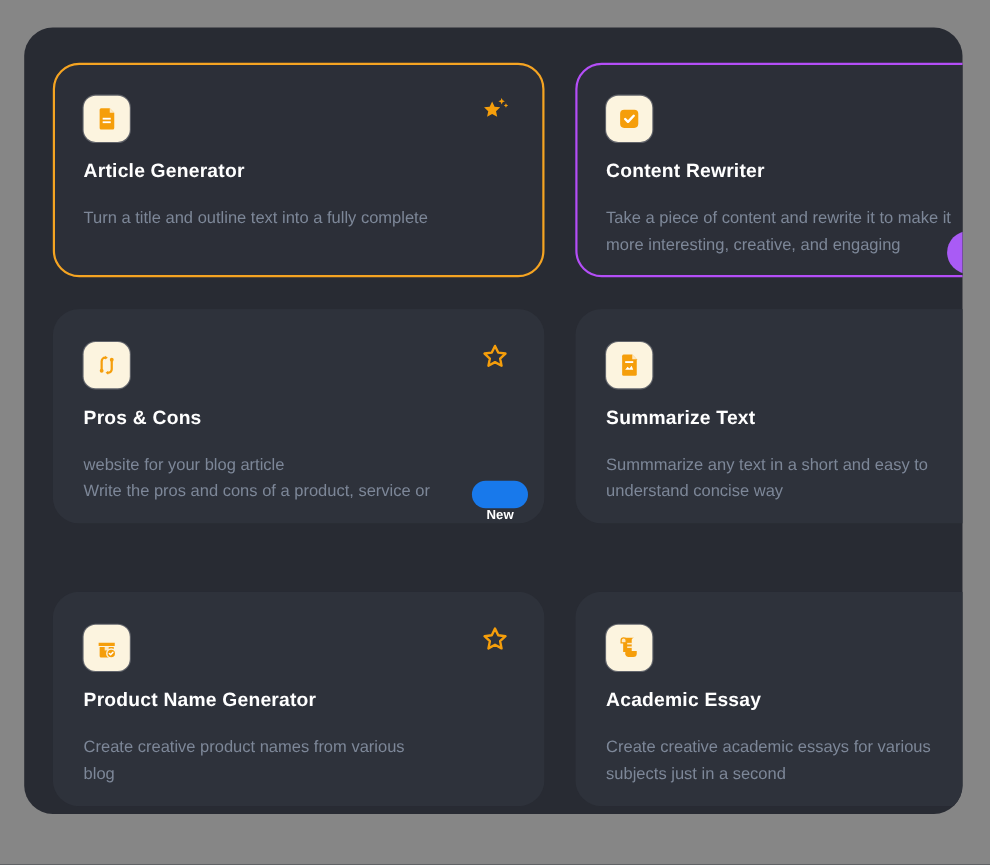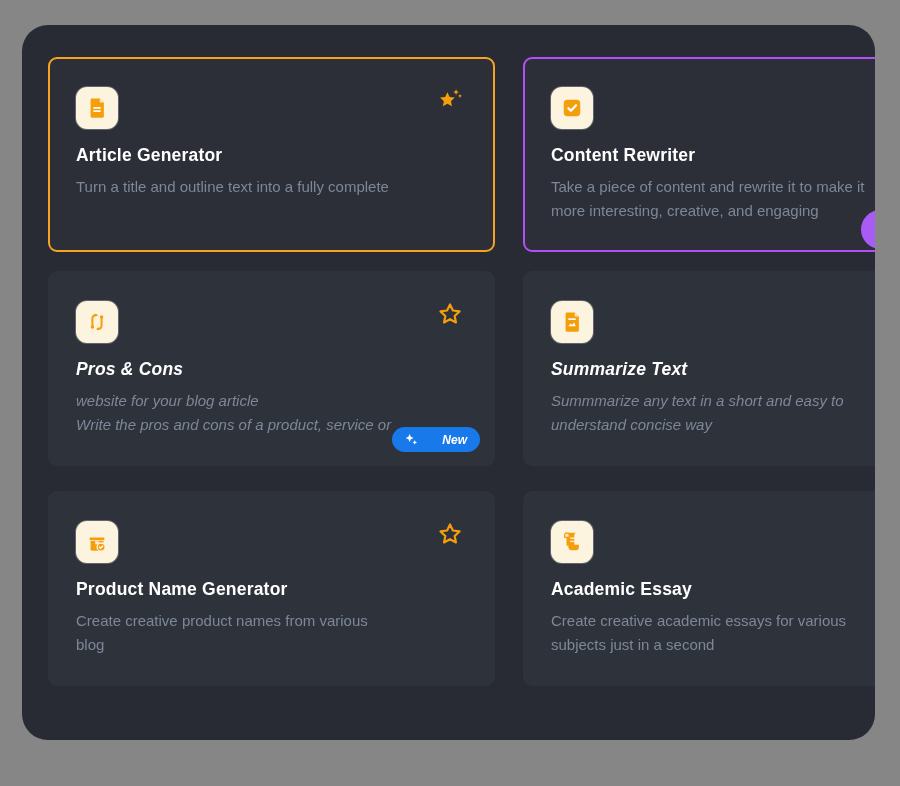--- a/index.html
+++ b/index.html
@@ -8,53 +8,53 @@
     background:#868686;
     font-family:"Liberation Sans", sans-serif;
     overflow:hidden;
   }
   .panel{
     position:absolute;left:22px;top:25px;width:853px;height:715px;
     background:#282b33;border-radius:26px;overflow:hidden;
   }
   .card{
     position:absolute;width:447px;height:195px;box-sizing:border-box;
-    background:#2e323b;border-radius:9px;border:2px solid transparent;
+    background:#2e323b;border-radius:24px;border:2px solid transparent;
     padding:28px 26px;cursor:pointer;
   }
   .card.col1{left:26px;}
   .card.col2{left:501px;}
   .card.row1{top:32px;}
-  .card.row2{top:246px;font-style:italic;}
-  .card.row3{top:466px;}
+  .card.row2{top:256px;}
+  .card.row3{top:513px;}
   .card.accent-orange{border-color:#f5a422;background:#2c2f38;}
   .card.accent-purple{border-color:#b44ef7;background:#2c2f38;}
   .icon-tile{
     width:42px;height:42px;border-radius:11px;
     background:#fcf4df;box-shadow:0 0 0 1px rgba(255,255,255,0.25);
     display:flex;align-items:center;justify-content:center;
   }
   .fav{
     position:absolute;top:28px;right:30px;width:26px;height:26px;
     display:flex;align-items:center;justify-content:center;cursor:pointer;
   }
   .card-title{
     margin-top:16px;
     color:#ffffff;font-size:17.5px;font-weight:700;letter-spacing:.2px;
     white-space:nowrap;
   }
-  .card-desc{margin-top:9px;}
+  .card-desc{margin-top:21px;}
   .desc-line{
     color:#7d8798;font-size:15px;line-height:24px;white-space:nowrap;
   }
   .new-badge{
     position:absolute;right:13px;bottom:12px;
     background:#1879eb;color:#fff;border-radius:999px;
     height:25px;padding:0 13px;display:flex;align-items:center;gap:24px;
-    font-size:12px;font-weight:700;
+    font-size:12px;font-weight:700;flex-direction:column;
   }
   .circle-btn{
     position:absolute;left:336px;top:151px;width:39px;height:39px;
     border-radius:50%;background:#a95bf5;border:none;cursor:pointer;
   }
 </style>
 </head>
 <body>
 
 <div class="panel">

